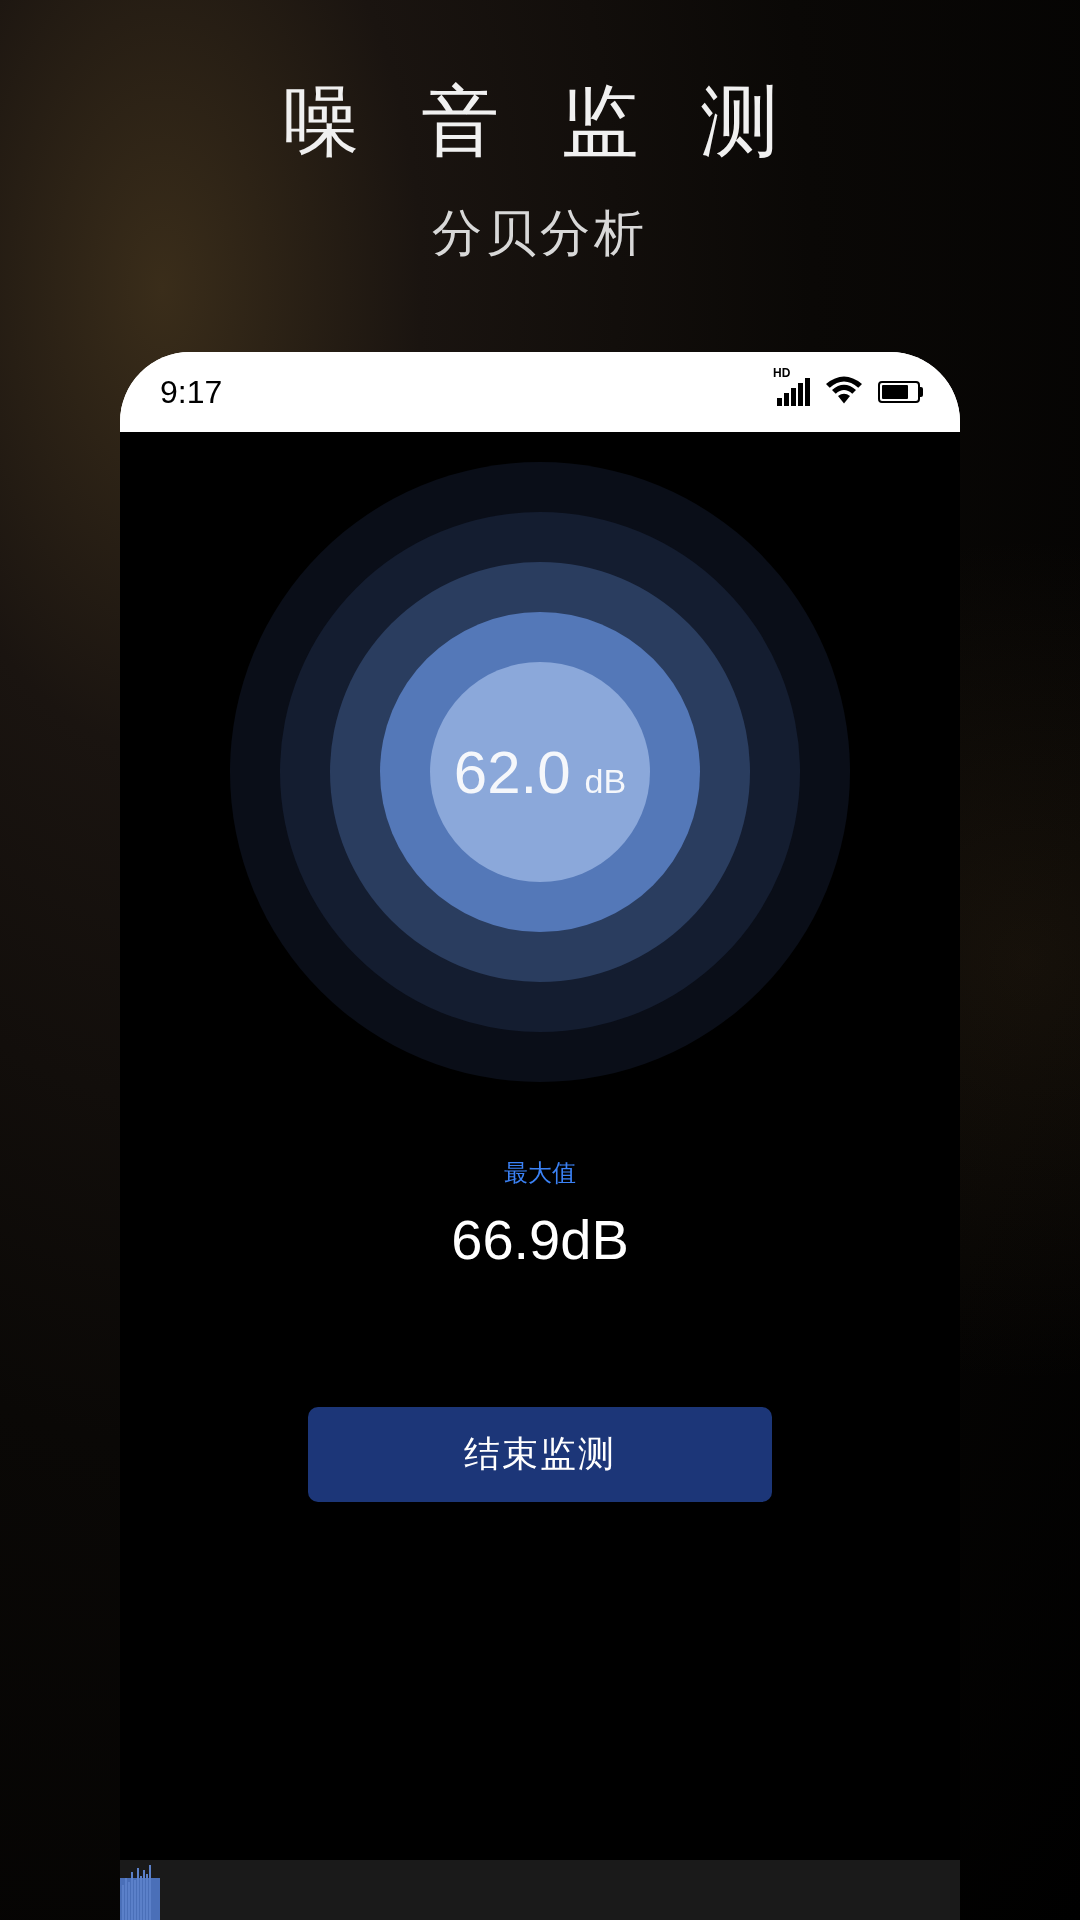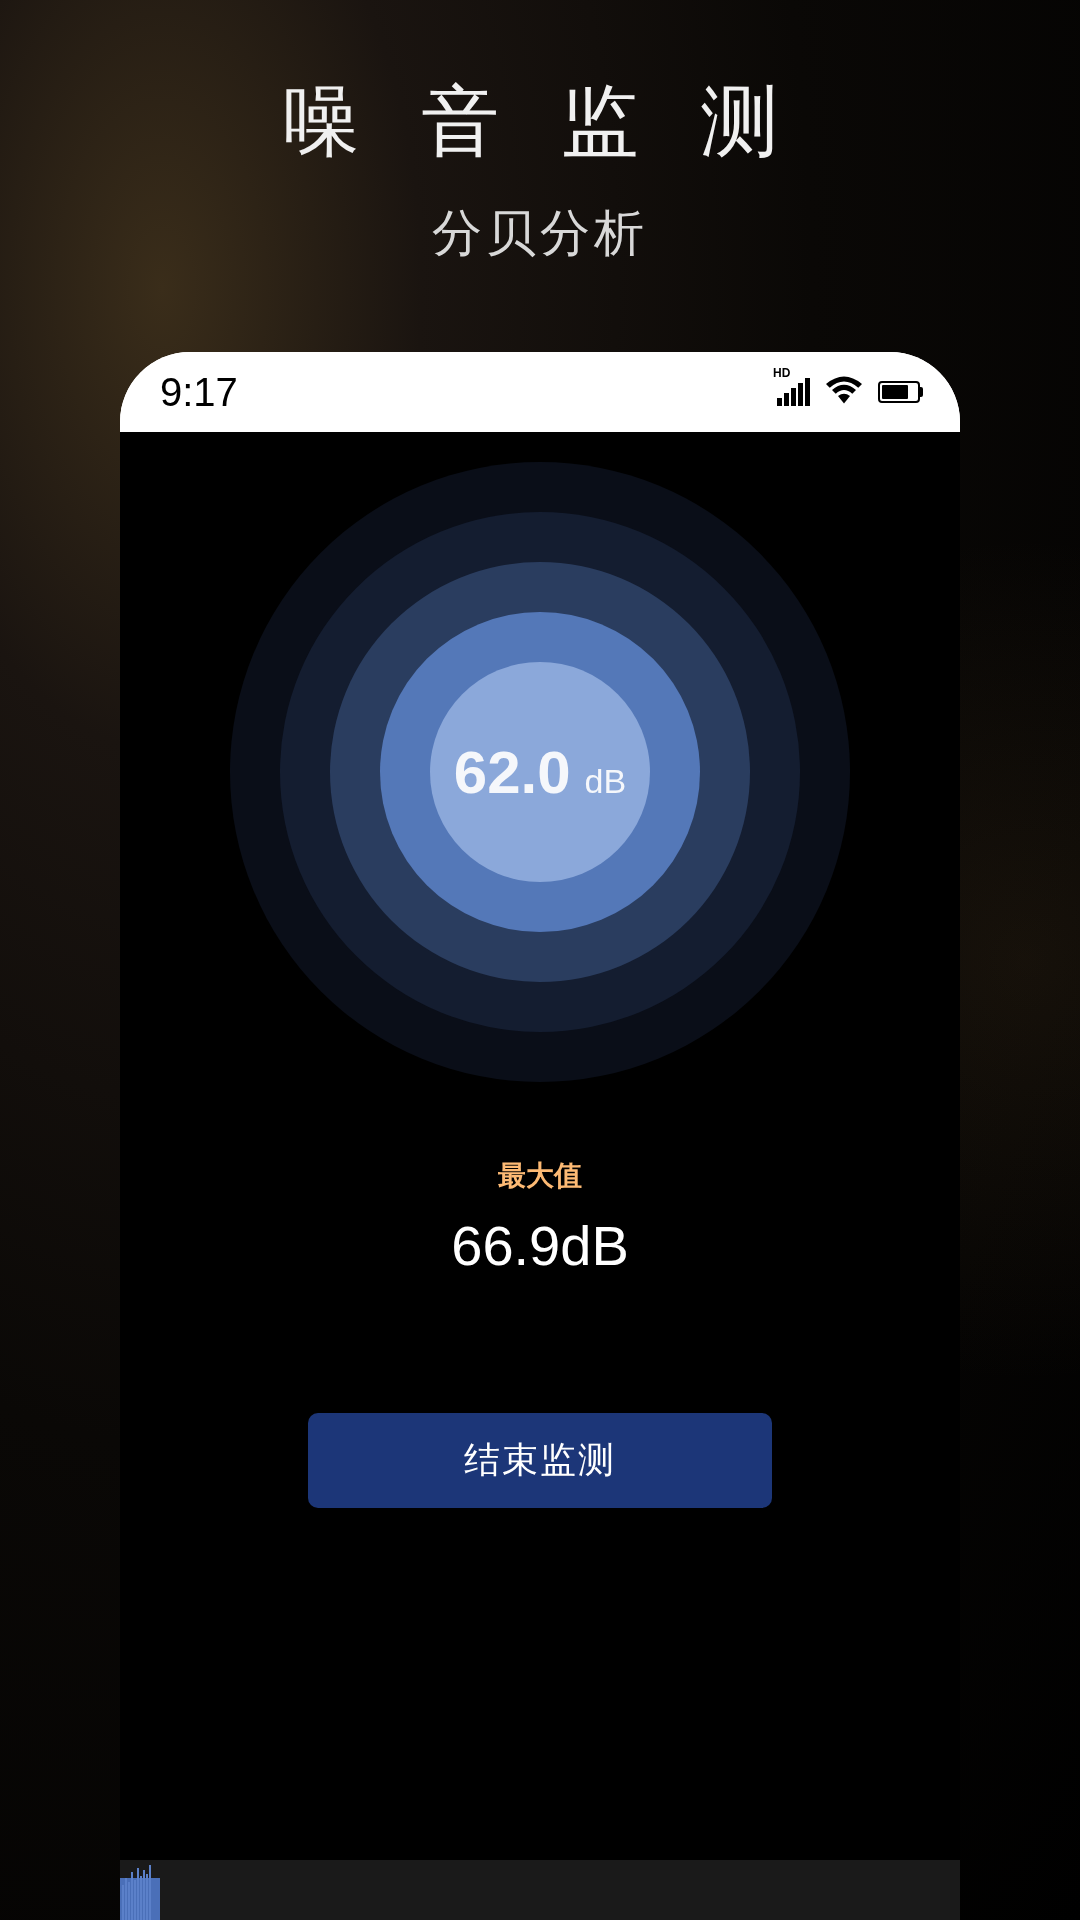--- a/index.html
+++ b/index.html
@@ -68,21 +68,21 @@
     .status-bar {
       height: 80px;
       display: flex;
       align-items: center;
       justify-content: space-between;
       padding: 0 40px;
       background: #ffffff;
     }
     
     .status-time {
-      font-size: 40px;
+      font-size: 32px;
       font-weight: 400;
       color: #000;
     }
     
     .status-icons {
       display: flex;
       align-items: center;
       gap: 16px;
     }
     
@@ -147,21 +147,21 @@
     .gauge-value-container {
       position: absolute;
       display: flex;
       align-items: baseline;
       justify-content: center;
       z-index: 10;
     }
     
     .gauge-value {
       font-size: 60px;
-      font-weight: 700;
+      font-weight: 400;
       color: #f5f7fb;
     }
     
     .gauge-unit {
       font-size: 34px;
       font-weight: 400;
       color: #f5f7fb;
       margin-left: 14px;
     }
     
@@ -174,23 +174,23 @@
     }
     
     .stat-item {
       display: flex;
       flex-direction: column;
       align-items: center;
       gap: 18px;
     }
     
     .stat-label {
-      font-size: 28px;
-      color: #fdba74;
-      font-weight: 700;
+      font-size: 24px;
+      color: #3b82f6;
+      font-weight: 400;
     }
     
     .stat-value {
       font-size: 56px;
       color: #ffffff;
       font-weight: 400;
     }
     
     .action-button {
       margin-top: 135px;

